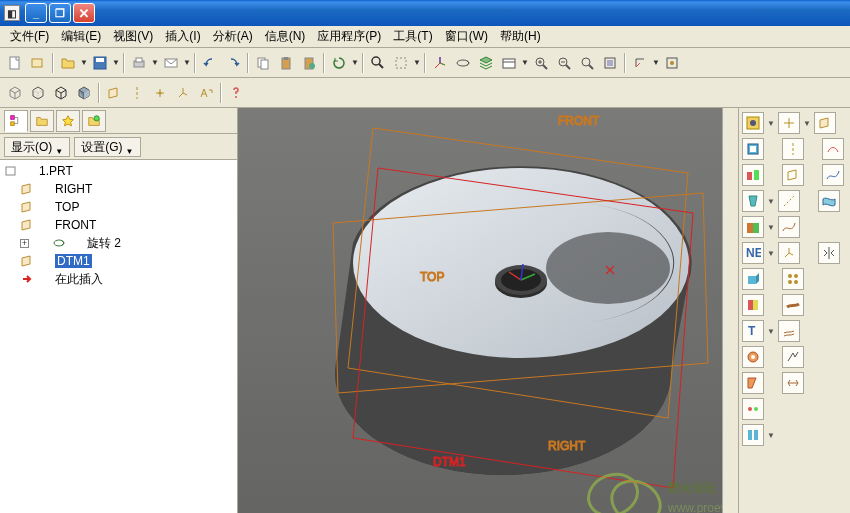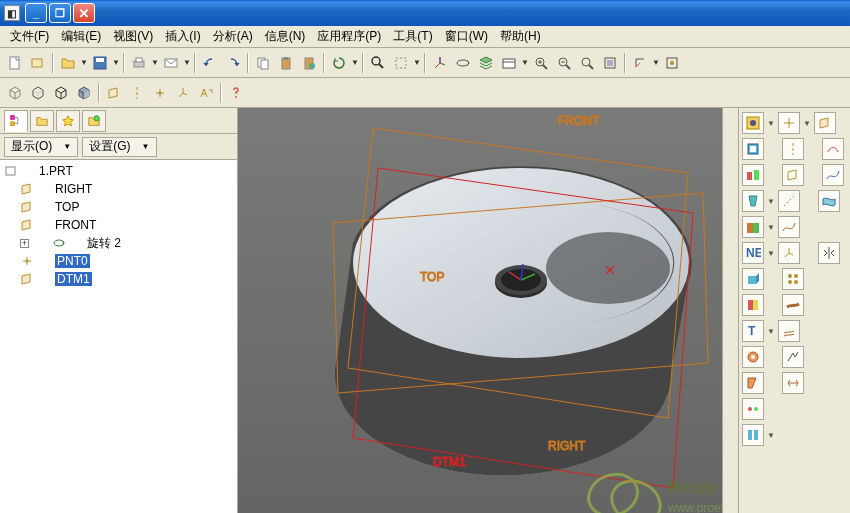--- a/index.html
+++ b/index.html
@@ -17,21 +17,21 @@
 .tbtn{width:22px;height:22px;border:1px solid transparent;display:flex;align-items:center;justify-content:center;cursor:default}
 .tsep{width:2px;height:20px;border-left:1px solid #aca899;border-right:1px solid #fff;margin:0 2px}
 .tbtn svg{width:16px;height:16px}
 .dd{width:8px;font-size:8px;color:#333}
 .maincontent{display:flex;height:435px}
 .leftpanel{width:238px;background:#f0f0f0;border-right:1px solid #aca899;display:flex;flex-direction:column}
 .lefttabs{height:26px;background:#ece9d8;display:flex;align-items:center;padding:2px 4px;gap:2px;border-bottom:1px solid #aca899}
 .lefttab{width:24px;height:22px;border:1px solid #aca899;background:#f5f3e9;display:flex;align-items:center;justify-content:center}
 .lefttab.active{background:#fff;border-bottom-color:#fff}
 .optionsrow{height:26px;background:#ece9d8;display:flex;align-items:center;padding:2px 4px;gap:4px;border-bottom:1px solid #aca899}
-.optbtn{height:20px;padding:0 6px;border:1px solid #aca899;background:#f5f3e9;display:flex;align-items:center;gap:11px;font-size:11px}
+.optbtn{height:20px;padding:0 6px;border:1px solid #aca899;background:#f5f3e9;display:flex;align-items:flex-end;gap:3px;font-size:11px}
 .tree{flex:1;background:#fff;overflow:auto;padding:2px}
 .treenode{display:flex;align-items:center;height:18px;padding-left:2px;gap:21px;cursor:default;white-space:nowrap}
 .treenode .ticon{width:14px;height:14px;display:inline-flex;align-items:center;justify-content:center;flex-shrink:0}
 .treenode.sel2 .lbl{background:#316ac5;color:#fff;padding:0 2px}
 .indent1{padding-left:18px}
 .exp{width:9px;height:9px;border:1px solid #888;background:#fff;font-size:9px;line-height:7px;text-align:center;color:#333;margin-right:2px;flex-shrink:0}
 .viewport{flex:1;background:#5a5a5a;position:relative;overflow:hidden}
 .viewport-inner{position:absolute;top:0;left:0;right:0;bottom:0;background:linear-gradient(to bottom,#7a7a78 0%,#636361 100%)}
 .rightpanel{width:112px;background:#ece9d8;border-left:1px solid #aca899;display:flex;flex-direction:column;padding:3px;gap:2px;overflow:hidden}
 .rrow{display:flex;gap:3px;align-items:center;height:24px}
@@ -364,33 +364,32 @@
             <svg width="14" height="14" viewBox="0 0 14 14">
               <ellipse cx="7" cy="7" rx="5" ry="3" fill="none" stroke="#3a7a3a"></ellipse>
               <path d="M10 5l2 2-2 2" fill="none" stroke="#3a7a3a"></path>
             </svg>
           </span>
         <span class="lbl">旋转 2</span>
       </div>
       <div class="treenode indent1 sel2">
         <span class="ticon">
             <svg width="14" height="14" viewBox="0 0 14 14">
-              <path d="M7 3v8M3 7h8" stroke="#b89030"></path>
-              <circle cx="7" cy="7" r="1.5" fill="#b89030"></circle>
-            </svg>
-          </span>
-        <span class="lbl">PNT0</span>
-      </div>
-      <div class="treenode indent1 sel2">
-        <span class="ticon">
-            <svg width="14" height="14" viewBox="0 0 14 14">
               <path d="M2 4l8-2v8l-8 2z" fill="#f9e8c8" stroke="#b89030"></path>
             </svg>
           </span>
         <span class="lbl">DTM1</span>
+      </div>
+      <div class="treenode indent1">
+        <span class="ticon">
+            <svg width="14" height="14" viewBox="0 0 14 14">
+              <path d="M3 7h7M7 4l3 3-3 3" fill="none" stroke="#d22" stroke-width="2"></path>
+            </svg>
+          </span>
+        <span class="lbl">在此插入</span>
       </div>
     </div>
   </div>
 
   <div class="viewport">
     <div class="viewport-inner">
       <svg width="100%" height="100%" viewBox="0 0 500 435">
 
         <defs>
           <radialGradient id="cyl" cx="40%" cy="30%">

